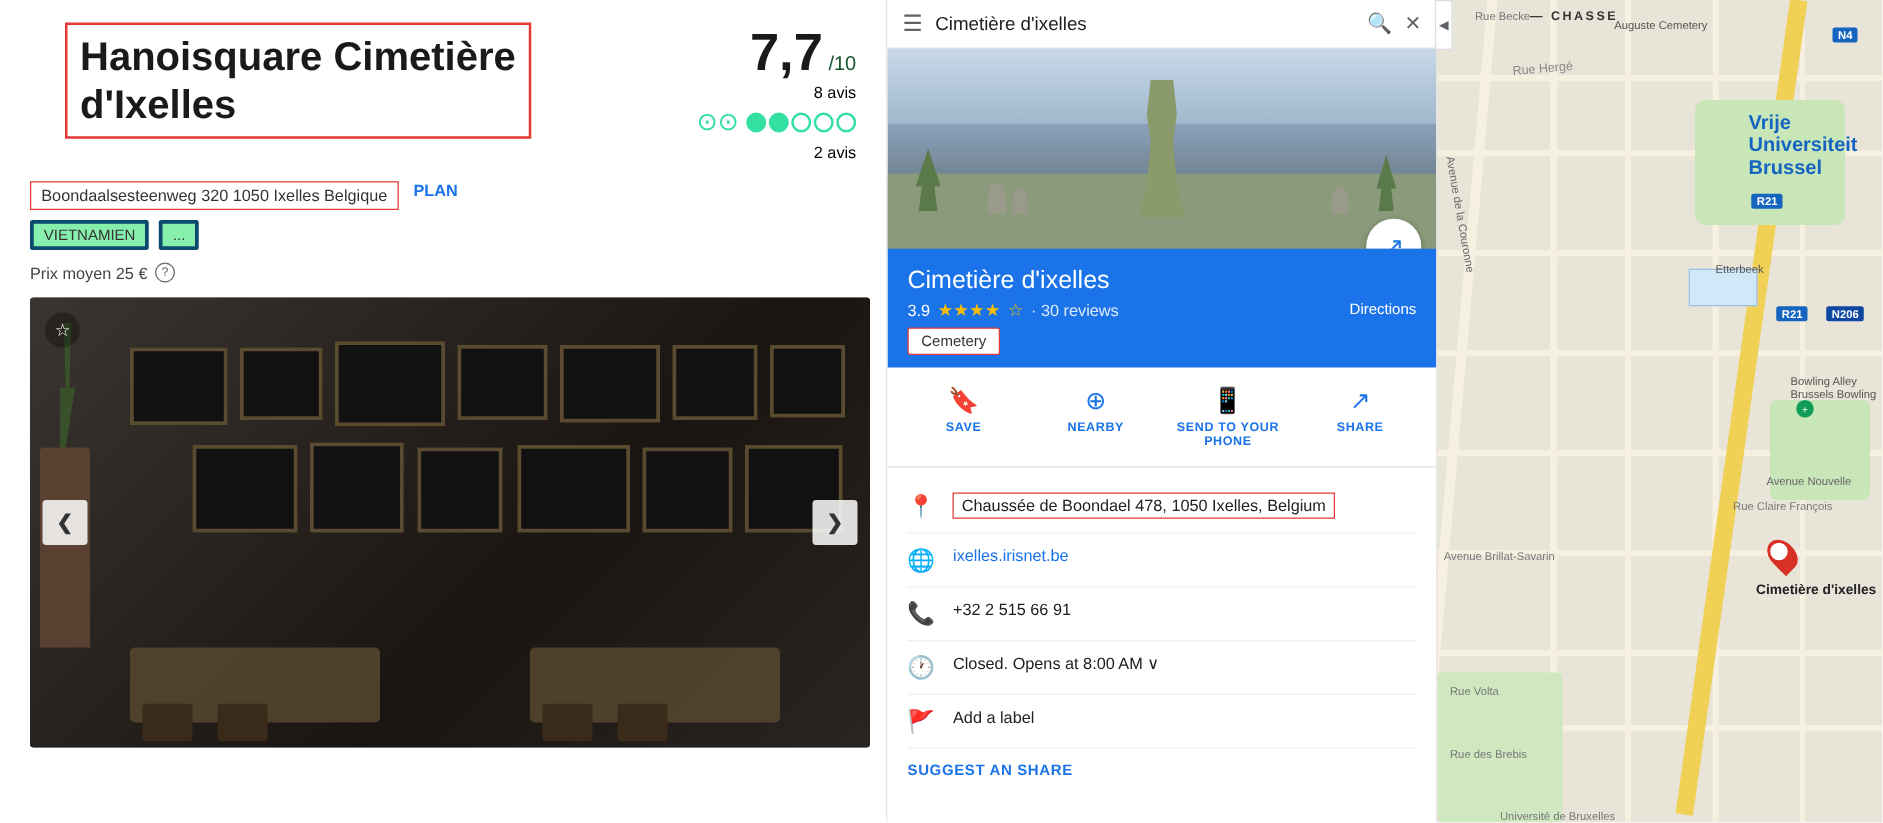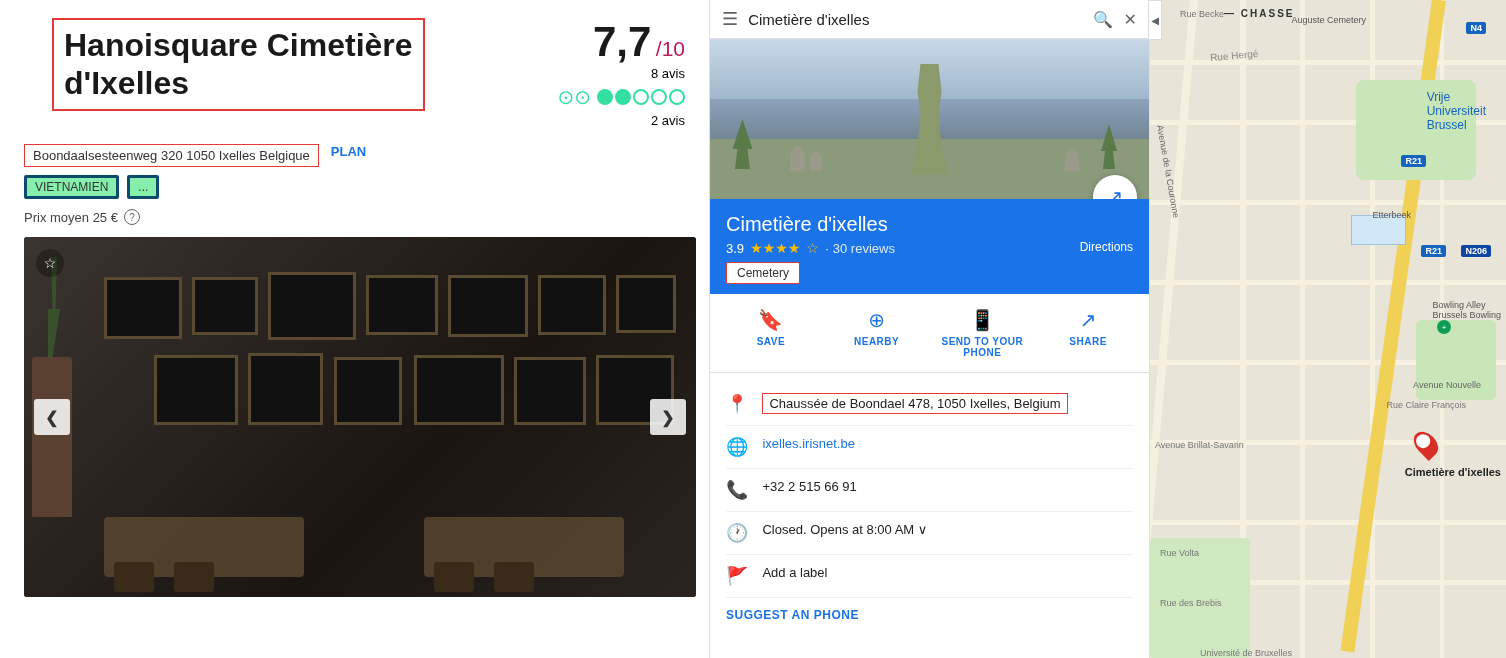--- a/index.html
+++ b/index.html
@@ -326,21 +326,21 @@
       <div class="title-box">
         <h1>
           <span>Hanoisquare Cimetière</span><br>
           <span>d'Ixelles</span>
         </h1>
       </div>
     </div>
     <div class="rating-area">
       <div>
         <span class="rating-score">7,7</span>
-        <span style="font-size:21px; color:#be185d;">/10</span>
+        <span style="font-size:16px; color:#14532d;">/10</span>
       </div>
       <div class="avis-count">8 avis</div>
       <div class="tripadvisor-row">
         <span class="ta-logo">⊙⊙</span>
         <div class="ta-circles">
           <div class="ta-circle filled"></div>
           <div class="ta-circle filled"></div>
           <div class="ta-circle empty"></div>
           <div class="ta-circle empty"></div>
           <div class="ta-circle empty"></div>
@@ -485,21 +485,21 @@
       <span class="gm-detail-text">
         <span class="closed">Closed.</span>
         <span class="opens"> Opens at 8:00 AM</span>
         <span>∨</span>
       </span>
     </div>
     <div class="gm-detail-row">
       <span class="gm-detail-icon">🚩</span>
       <span class="gm-detail-text">Add a label</span>
     </div>
-    <div class="gm-suggest-edit">SUGGEST AN PHONE</div>
+    <div class="gm-suggest-edit">SUGGEST AN SHARE</div>
   </div>
 </div>
 
 <div style="position:absolute; left:1148px; top:0; width:14px; height:40px; background:#fff; border:1px solid #dadce0; display:flex; align-items:center; justify-content:center; cursor:pointer; z-index:10; font-size:10px; color:#5f6368;">◀</div>
 
 <div class="right-panel">
   <div class="map-bg">
 
     <div style="position:absolute;inset:0;background:#e8e4d8;"></div>
 
@@ -522,21 +522,21 @@
 
     <div style="position:absolute;top:80px;right:30px;width:120px;height:100px;background:#c8e6b8;border-radius:8px;"></div>
     <div style="position:absolute;top:320px;right:10px;width:80px;height:80px;background:#c8e6b8;border-radius:6px;"></div>
     <div style="position:absolute;bottom:0;left:0;width:100px;height:120px;background:#d0e8c0;border-radius:4px;"></div>
 
     <div style="position:absolute;top:215px;right:100px;width:55px;height:30px;background:#d0e8f8;border:1px solid #a0c0e0;"></div>
 
     <span class="map-label" style="top:8px;left:30px;font-size:9px;color:#777;">Rue Becke<span style="letter-spacing:2px;font-weight:600;color:#333;font-size:10px;text-align:center;">— CHASSE</span></span>
     <span class="map-label" style="top:50px;left:60px;transform:rotate(-5deg);color:#888;">Rue Hergé</span>
     <span class="map-label" style="top:15px;right:140px;color:#555;font-size:9px;">Auguste Cemetery</span>
-    <span class="map-label" style="top:90px;right:20px;font-size:12px;font-weight:400;color:#1565c0;">Vrije<br>Universiteit<br>Brussel</span>
+    <span class="map-label" style="top:90px;right:20px;font-size:16px;font-weight:700;color:#1565c0;">Vrije<br>Universiteit<br>Brussel</span>
     <span class="map-label" style="top:210px;right:95px;font-size:9px;color:#555;">Etterbeek</span>
     <span class="map-label" style="top:300px;right:5px;font-size:9px;color:#555;">Bowling Alley<br>Brussels Bowling</span>
     <span class="map-label" style="top:120px;left:10px;font-size:9px;color:#666;transform:rotate(80deg);transform-origin:left;">Avenue de la Couronne</span>
     <span class="map-label" style="top:380px;right:25px;font-size:9px;color:#666;">Avenue Nouvelle</span>
     <span class="map-label" style="top:440px;left:5px;font-size:9px;color:#777;">Avenue Brillat-Savarin</span>
     <span class="map-label" style="bottom:100px;left:10px;font-size:9px;color:#777;">Rue Volta</span>
     <span class="map-label" style="bottom:50px;left:10px;font-size:9px;color:#777;">Rue des Brebis</span>
     <span class="map-label" style="bottom:0;left:50px;font-size:9px;color:#777;">Université de Bruxelles</span>
     <span class="map-label" style="top:400px;right:40px;font-size:9px;color:#777;">Rue Claire François</span>
 

